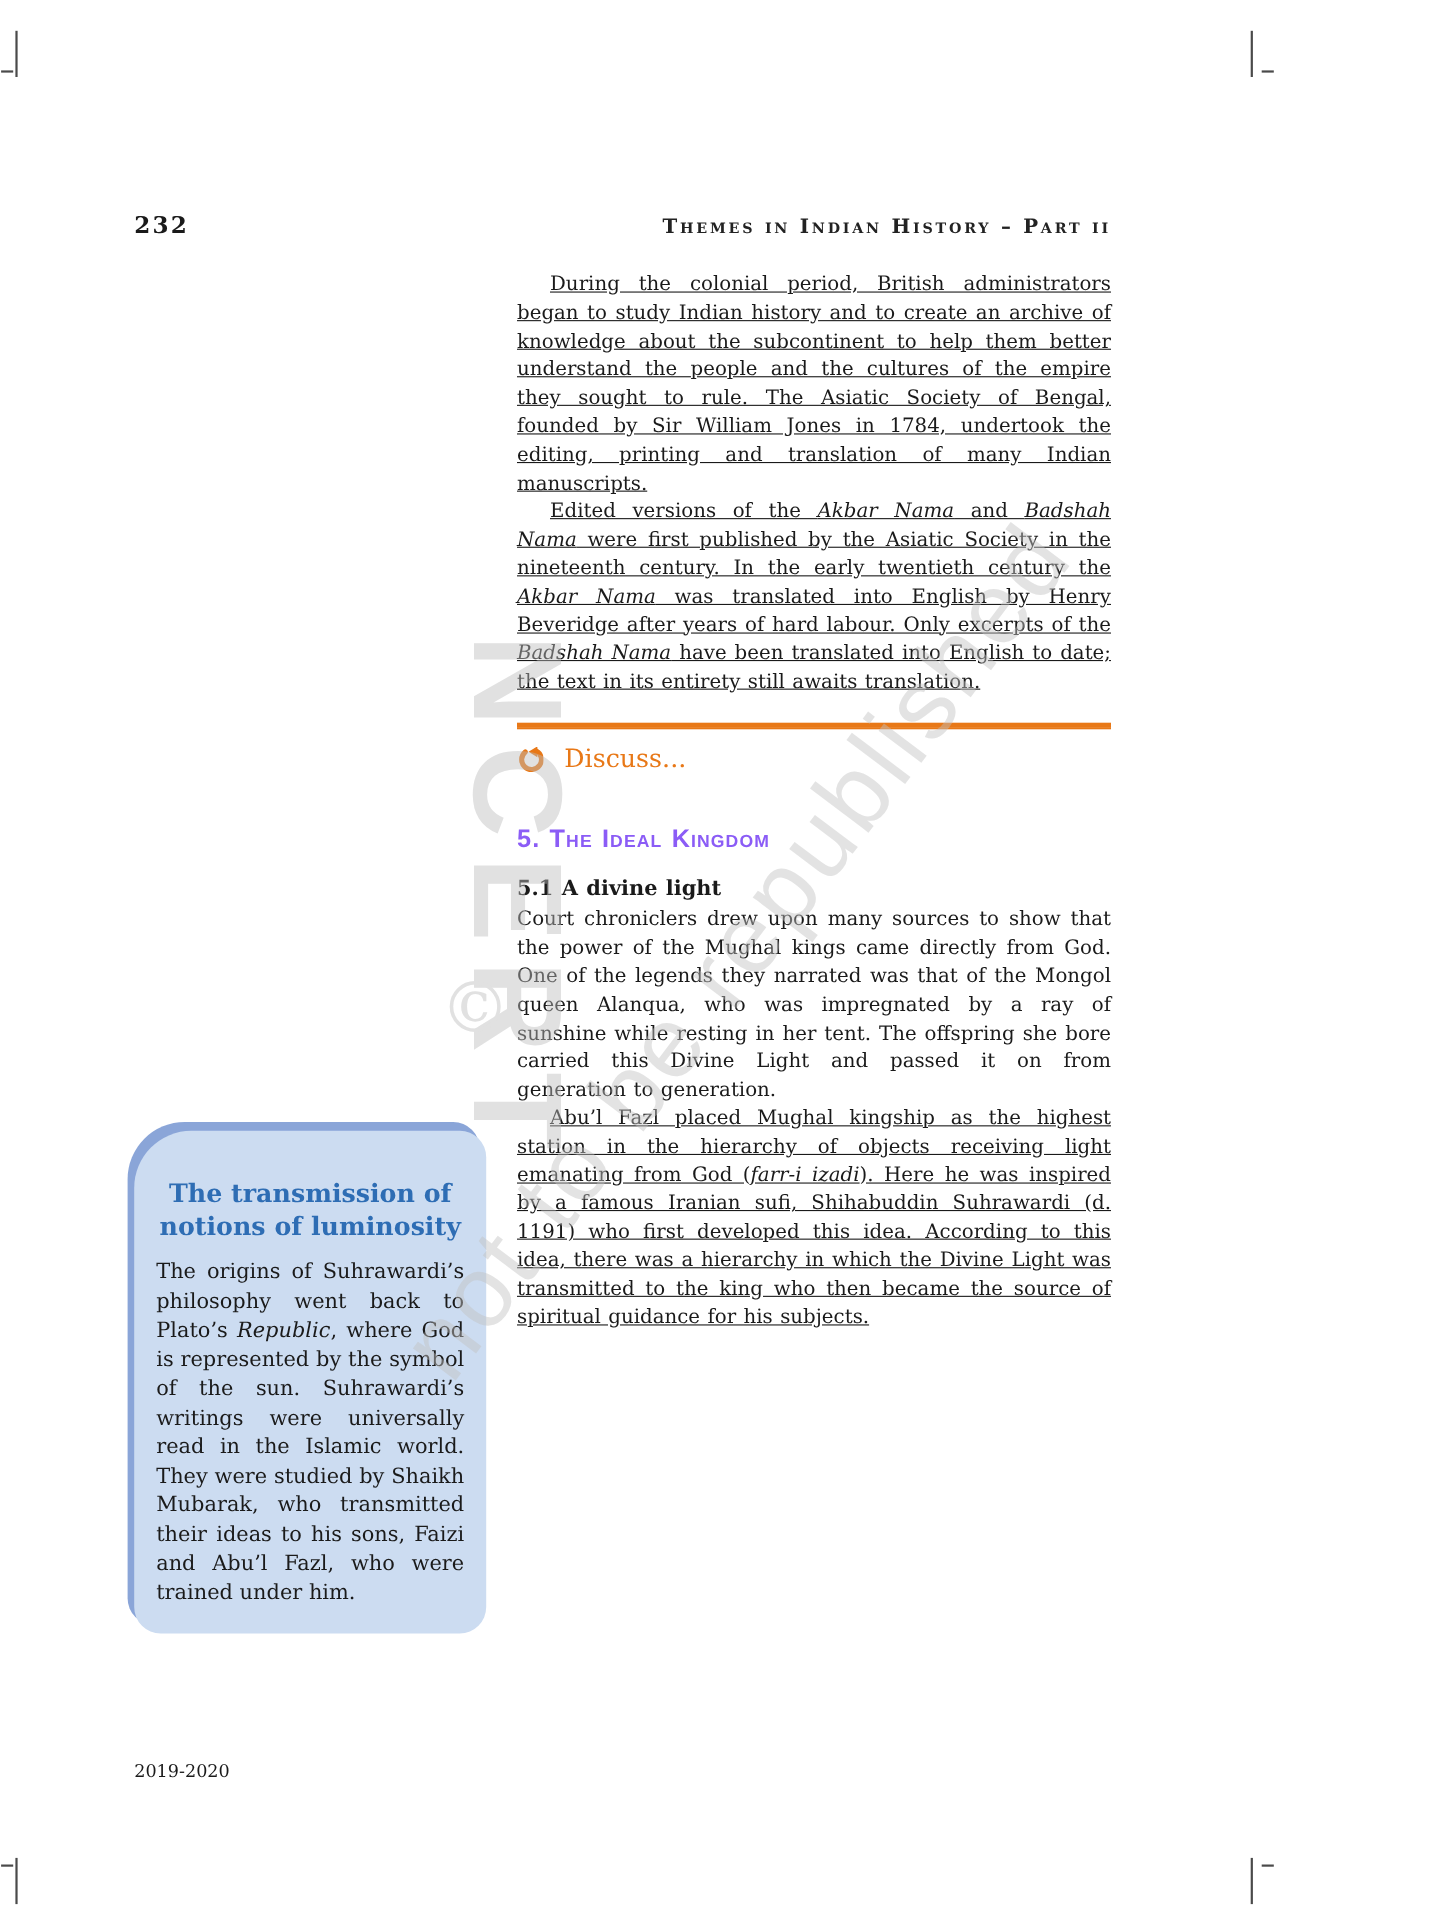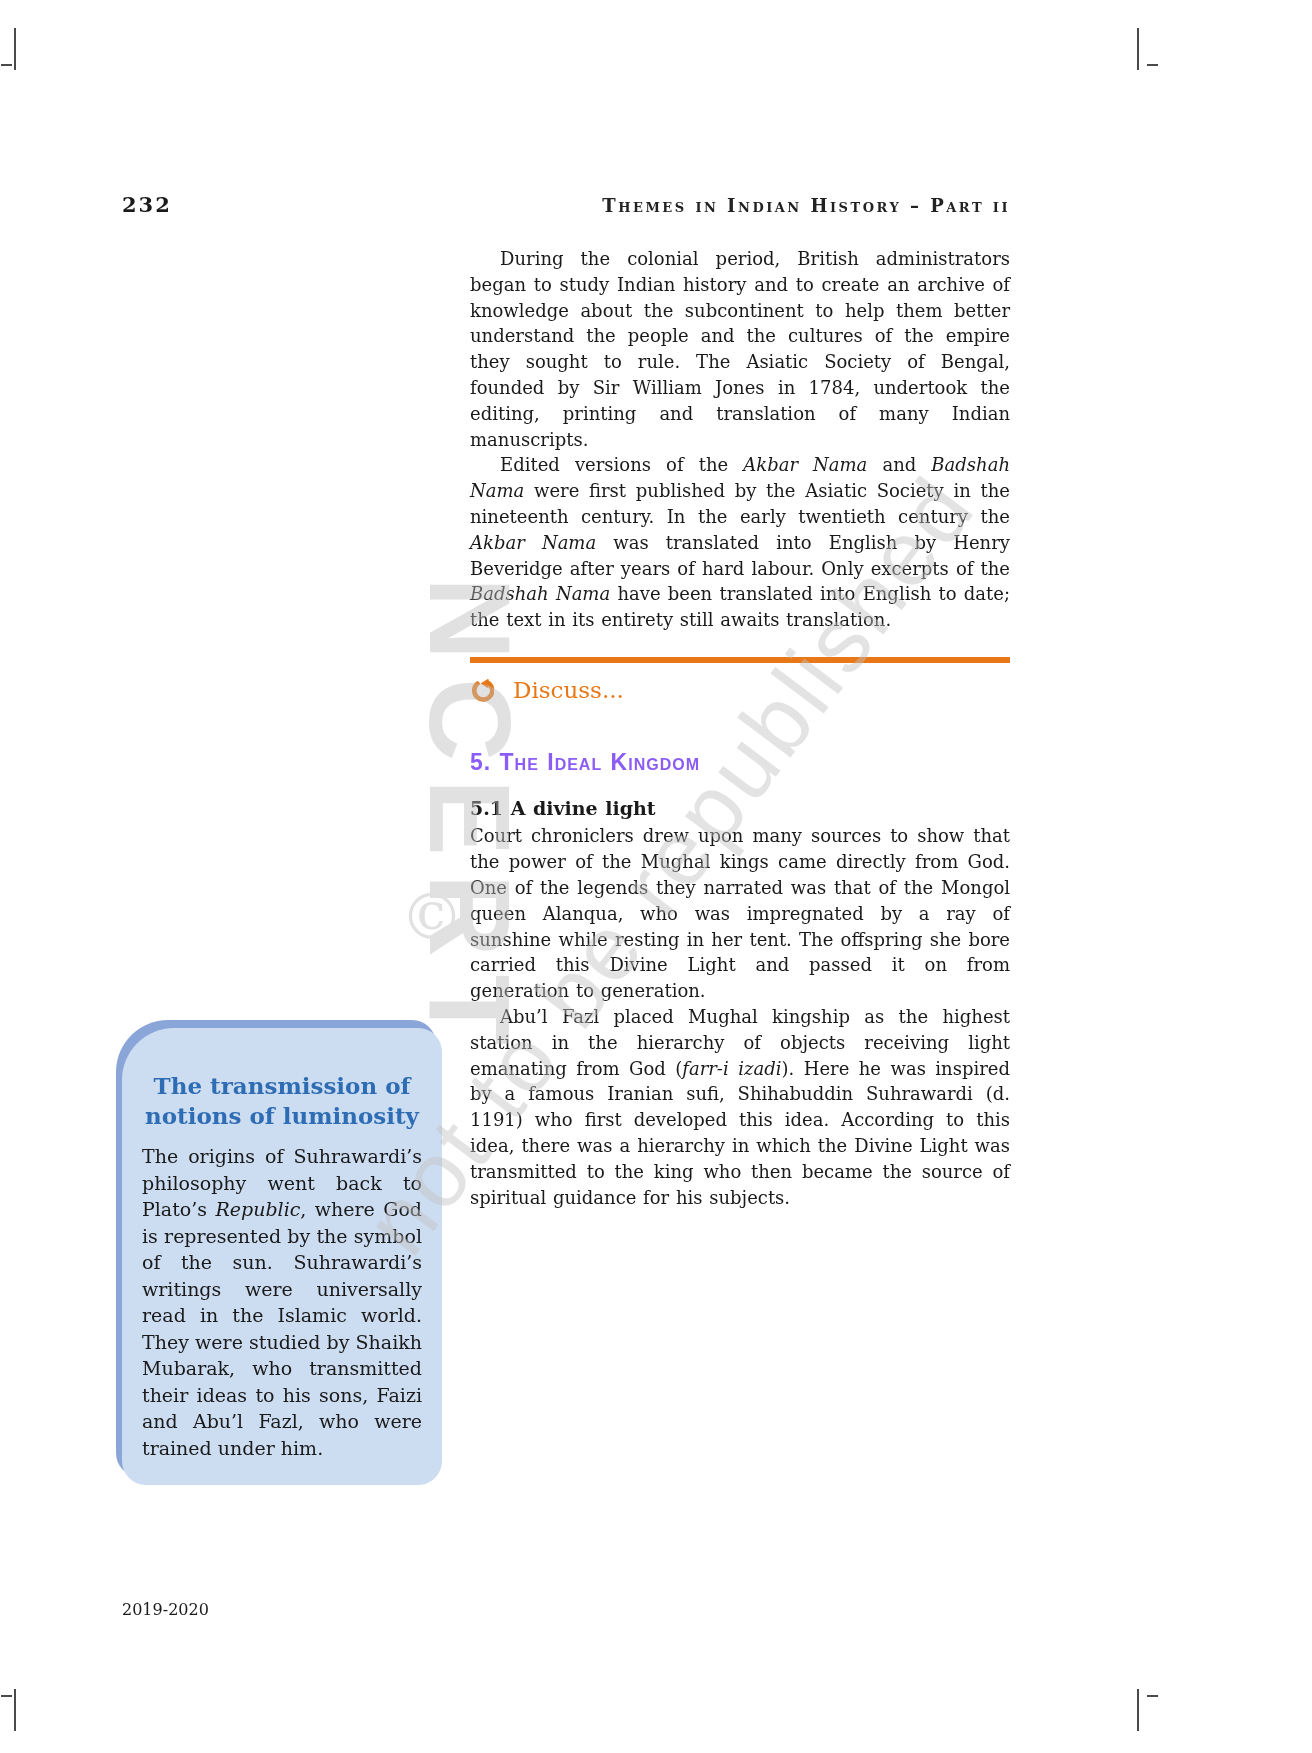--- a/index.html
+++ b/index.html
@@ -35,21 +35,21 @@
     font-variant: small-caps; font-size: 18px; letter-spacing: 2.5px;
     font-weight: 600; color: #222;
   }
 
   .main {
     position: absolute; left: 470px; width: 540px; top: 246px;
     font-size: 18px; line-height: 25.8px; text-align: justify;
     word-spacing: 1px; z-index: 1;
   }
   .main p { margin: 0; }
-  .indent { text-indent: 30px; }
+  .indent { text-indent: 30px; text-decoration: underline; }
 
   .rule {
     margin-top: 24px; height: 5px;
     border-top: 4px solid #e87817;
     border-bottom: 2px solid #e87817;
   }
 
   .discuss-head {
     margin-top: 15px; color: #e87817; font-size: 23px;
     display: flex; align-items: center; gap: 19px; font-weight: 500;

